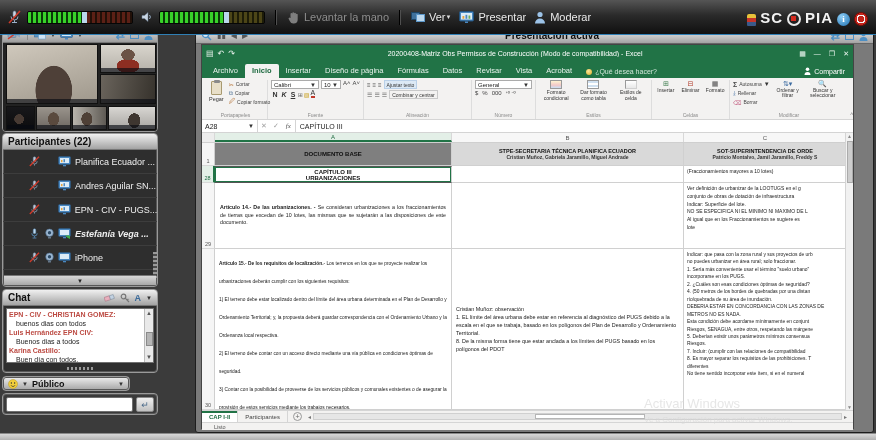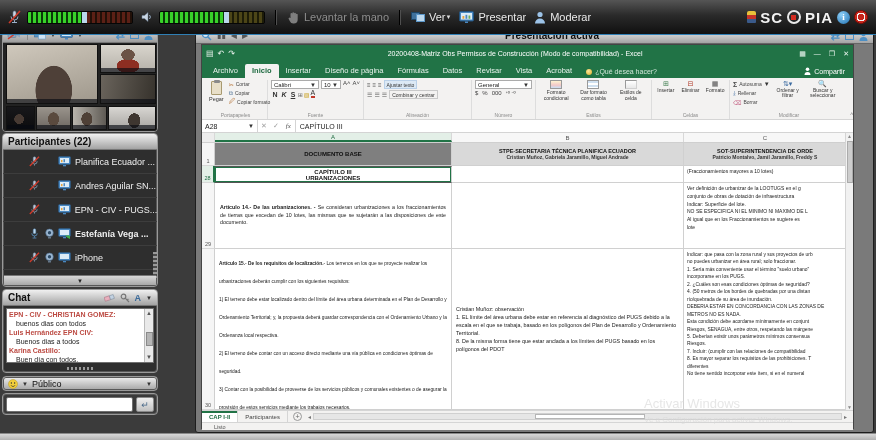--- a/index.html
+++ b/index.html
@@ -12,21 +12,21 @@
   border-bottom:1px solid #2f7fb5; display:flex; align-items:center; padding:0 8px; z-index:50; }
 .tb-gap { width:8px; }
 .tb-label { color:#e9e9e9; font-size:11px; margin-left:4px; white-space:nowrap; }
 .tb-label.dim { color:#8d8d8d; }
 .tb-sep { width:2px; height:15px; border-left:1px solid #000; border-right:1px solid #4f4f4f; margin:0 10px; }
 .meter { width:106px; height:13px; border:1px solid #060606; background:#161616; border-radius:2px; overflow:hidden; display:flex; margin-left:6px; }
 .meter .lit { height:100%; background:repeating-linear-gradient(90deg,#38d32a 0 3px,#0b3a08 3px 5px); }
 .meter .cap { width:5px; height:100%; background:#bcd8ee; }
 .meter .unlit-red { flex:1; background:repeating-linear-gradient(90deg,#5c2016 0 3px,#221008 3px 5px); }
 .meter .unlit-yel { flex:1; background:repeating-linear-gradient(90deg,#4c4517 0 3px,#1d1c08 3px 5px); }
-#logo-area { margin-left:auto; display:flex; align-items:center; gap:4px; }
+#logo-area { margin-left:auto; display:flex; align-items:flex-end; gap:4px; }
 .logo-emblem { width:9px; height:12px; background:linear-gradient(180deg,#e8c23a 0 35%,#c5342a 35% 65%,#3a5a8a 65%); border-radius:2px 2px 1px 1px; }
 .logo-text { color:#f2f2f2; font-size:15px; font-weight:bold; letter-spacing:1px; }
 .logo-o { width:14px; height:14px; border:2.5px solid #e9e9e9; border-radius:50%; display:inline-flex; align-items:center; justify-content:center; }
 .logo-o i { width:5px; height:5px; background:#d42b1f; display:block; }
 .info-btn { width:13px; height:13px; border-radius:50%; background:radial-gradient(circle at 35% 30%,#8fd0f8,#1e6fb0); color:#fff; font-size:9px; font-weight:bold; text-align:center; line-height:13px; font-family:"Liberation Serif",serif; }
 .rec-btn { width:14px; height:14px; border-radius:50%; background:radial-gradient(circle,#c5241a 0 3px,#f2f2f2 3px 4.5px,#c5241a 4.5px 6px,#7a0f08 6px); }
 
 
 .panel { position:absolute; border:1px solid #9a9a9a; border-radius:4px; background:#2e2e2e; box-shadow:inset 0 0 0 1px #585858; overflow:hidden; }
 .panel-header { height:16px; background:linear-gradient(#f0f0f0,#c6c6c6 55%,#a3a3a3); border-bottom:1px solid #777;
@@ -40,21 +40,21 @@
 .swap-ico { color:#4d8fc4; font-size:11px; font-weight:bold; line-height:10px; }
 .frame-ico { width:9px; height:9px; border:1.5px solid #4d8fc4; display:inline-block; }
 #video-stage { position:relative; height:88px; background:#222; }
 .vid { position:absolute; border:1px solid #111; overflow:hidden; }
 .vid .tag { position:absolute; left:0; right:0; bottom:0; height:4px; background:rgba(8,10,18,0.65); }
 
 
 .prow { height:24px; display:flex; align-items:center; border-bottom:1px solid #3d3d3d; padding-left:24px; }
 .slot { width:15px; display:flex; justify-content:center; align-items:center; }
 .pname { color:#f0f0f0; font-size:9px; margin-left:3px; white-space:nowrap; overflow:hidden; }
-.pname.bold { font-weight:bold; }
+.pname.bold { font-weight:bold;font-style:italic; }
 #plist-footer { position:absolute; left:1px; right:1px; bottom:1px; height:10px; background:linear-gradient(#d8d8d8,#a8a8a8); border-top:1px solid #777; text-align:center; font-size:6px; color:#222; line-height:10px; }
 .pscroll-grip { position:absolute; right:0px; top:118px; width:4px; height:26px; background:repeating-linear-gradient(180deg,#9a9a9a 0 2px,#4a4a4a 2px 4px); }
 
 
 #chat-hdr-icons { margin-left:auto; display:flex; align-items:center; gap:5px; }
 #chat-body { position:absolute; left:3px; right:3px; top:18px; bottom:9px; background:#fff; border:1px solid #6f6f6f; display:flex; }
 #chat-msgs { flex:1; padding:1px 2px; font-size:7px; line-height:1.3; overflow:hidden; }
 .sender { color:#bc4a42; font-weight:bold; white-space:nowrap; }
 .msg { color:#1c1c1c; padding-left:7px; white-space:nowrap; }
 #chat-scroll { width:9px; border-left:1px solid #bbb; background:#e9e9e9; display:flex; flex-direction:column; align-items:center; font-size:6px; color:#555; }
@@ -466,21 +466,21 @@
       <span class="sb-arrow">▲</span>
       <span class="thumb"></span>
       <span class="sb-arrow" style="margin-top:auto">▼</span>
     </div>
   </div>
   <div id="chat-grip">
       <i></i>
     </div>
 </div>
 
-<div class="panel" style="left:2px; top:376px; width:156px; height:15px; background:linear-gradient(#efefef,#c6c6c6 55%,#a5a5a5);">
+<div class="panel" style="left:2px; top:376px; width:128px; height:15px; background:linear-gradient(#efefef,#c6c6c6 55%,#a5a5a5);font-weight:bold;">
   <div id="publico-bar">
     <span class="icon-svg">
         <svg width="10" height="10" viewBox="0 0 10 10">
           <circle cx="5" cy="5" r="4.5" fill="#f2ce3a" stroke="#b89a20" stroke-width="0.5"></circle>
           <circle cx="3.4" cy="4" r="0.7" fill="#333"></circle>
           <circle cx="6.6" cy="4" r="0.7" fill="#333"></circle>
           <path d="M3 6.2 a2.2 2.2 0 0 0 4 0" fill="none" stroke="#333" stroke-width="0.7"></path>
         </svg>
       </span>
     <span class="caret">▼</span>

